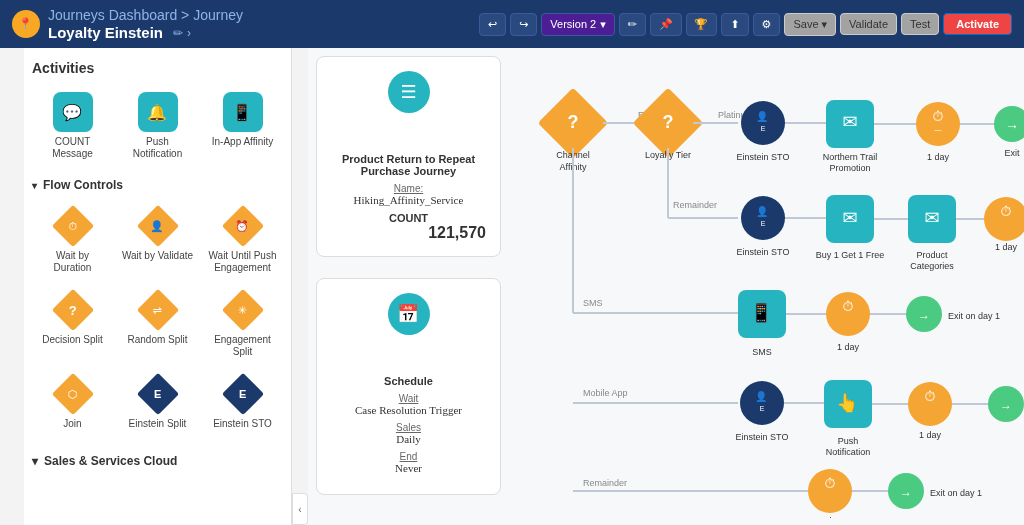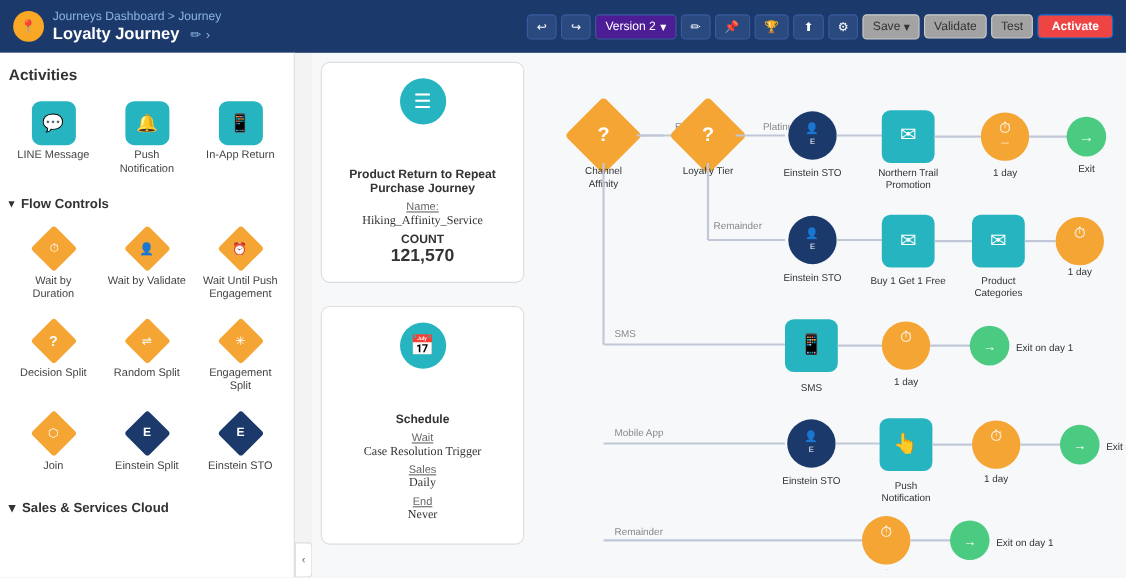--- a/index.html
+++ b/index.html
@@ -16,21 +16,21 @@
     }
     .header-logo {
       width: 28px; height: 28px;
       background: #f9a825;
       border-radius: 50%;
       display: flex; align-items: center; justify-content: center;
       color: white; font-size: 12px; font-weight: bold;
     }
     .header-breadcrumb {
       color: #8db4e8;
-      font-size: 11px;
+      font-size: 14px;
     }
     .header-title {
       color: white;
       font-size: 15px;
       font-weight: 600;
     }
     .header-nav {
       display: flex; align-items: center; gap: 4px; margin-left: 4px;
     }
     .header-nav span { color: #8db4e8; font-size: 12px; cursor: pointer; }
@@ -67,20 +67,21 @@
       border-radius: 4px;
       padding: 4px 8px;
       font-size: 11px;
       display: flex; align-items: center; gap: 4px;
     }
 
     
     .main {
       display: flex;
       height: calc(525px - 48px);
+      padding-left: 24px;
     }
 
     
     .sidebar {
       width: 268px;
       background: white;
       border-right: 1px solid #ddd;
       overflow-y: auto;
       padding: 12px 8px;
       flex-shrink: 0;
@@ -169,21 +170,21 @@
       border-radius: 50%;
       display: flex; align-items: center; justify-content: center;
       color: white;
       font-size: 18px;
       margin: 0 auto 8px;
     }
     .panel-title { font-size: 11px; font-weight: 600; color: #333; margin-bottom: 6px; margin-top: 40px; }
     .panel-label { font-size: 10px; color: #666; text-decoration: underline; }
     .panel-value { font-size: 11px; color: #333; font-weight: 500; margin-bottom: 6px; font-family: Liberation Serif, serif; }
     .panel-count-label { font-size: 11px; font-weight: 700; color: #333; }
-    .panel-count { font-size: 16px; font-weight: 700; color: #333; }
+    .panel-count { font-size: 16px; font-weight: 700; color: #333; text-align: right; }
 
     
     .sidebar-bottom {
       margin-top: 8px;
     }
     .sales-section {
       display: flex; align-items: center; gap: 6px;
       font-size: 12px; font-weight: 600; color: #333;
       cursor: pointer; padding: 6px 0;
     }
@@ -206,21 +207,21 @@
     }
   </style>
 </head>
 <body>
 
 <div class="header">
   <div class="header-logo">📍</div>
   <div style="display:flex;flex-direction:column;gap:1px;">
     <div class="header-breadcrumb">Journeys Dashboard &gt; Journey</div>
     <div style="display:flex;align-items:center;gap:6px;">
-      <div class="header-title">Loyalty Journey</div>
+      <div class="header-title">Loyalty Einstein</div>
       <div class="header-nav">
         <span>✏</span>
         <span>›</span>
       </div>
     </div>
   </div>
   <div class="spacer"></div>
   <div class="header-toolbar">
 
     <div class="toolbar-btn">↩</div>
@@ -247,29 +248,29 @@
 </div>
 
 <div class="main">
 
   <div class="sidebar">
     <div class="sidebar-section-title">Activities</div>
 
     <div class="activity-grid">
       <div class="activity-item">
         <div class="activity-icon bg-teal">💬</div>
-        <div class="activity-label">LINE Message</div>
+        <div class="activity-label">COUNT Message</div>
       </div>
       <div class="activity-item">
         <div class="activity-icon bg-teal">🔔</div>
         <div class="activity-label">Push Notification</div>
       </div>
       <div class="activity-item">
         <div class="activity-icon bg-teal">📱</div>
-        <div class="activity-label">In-App Return</div>
+        <div class="activity-label">In-App Affinity</div>
       </div>
     </div>
 
     <div class="section-header">
       <span class="chevron">▾</span>
       <span>Flow Controls</span>
     </div>
 
     <div class="activity-grid">
 

